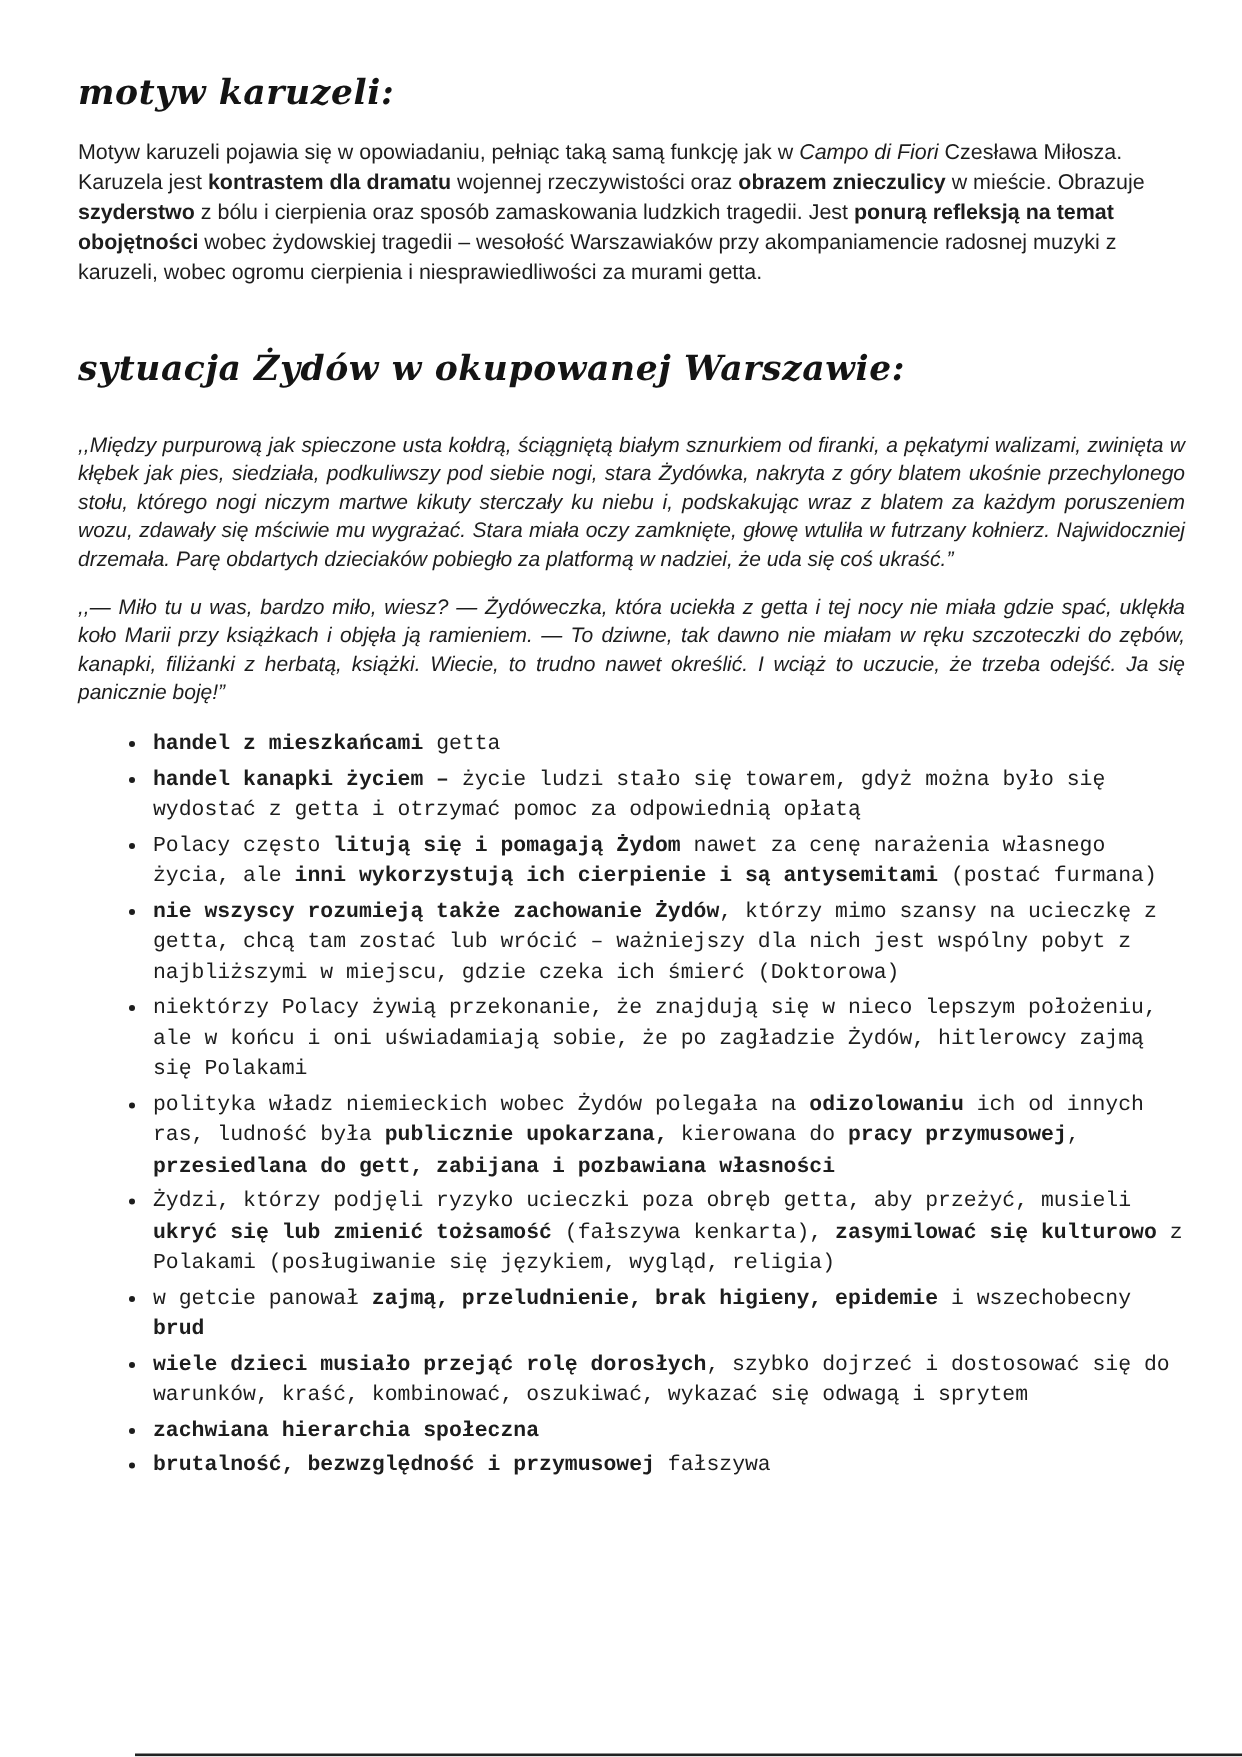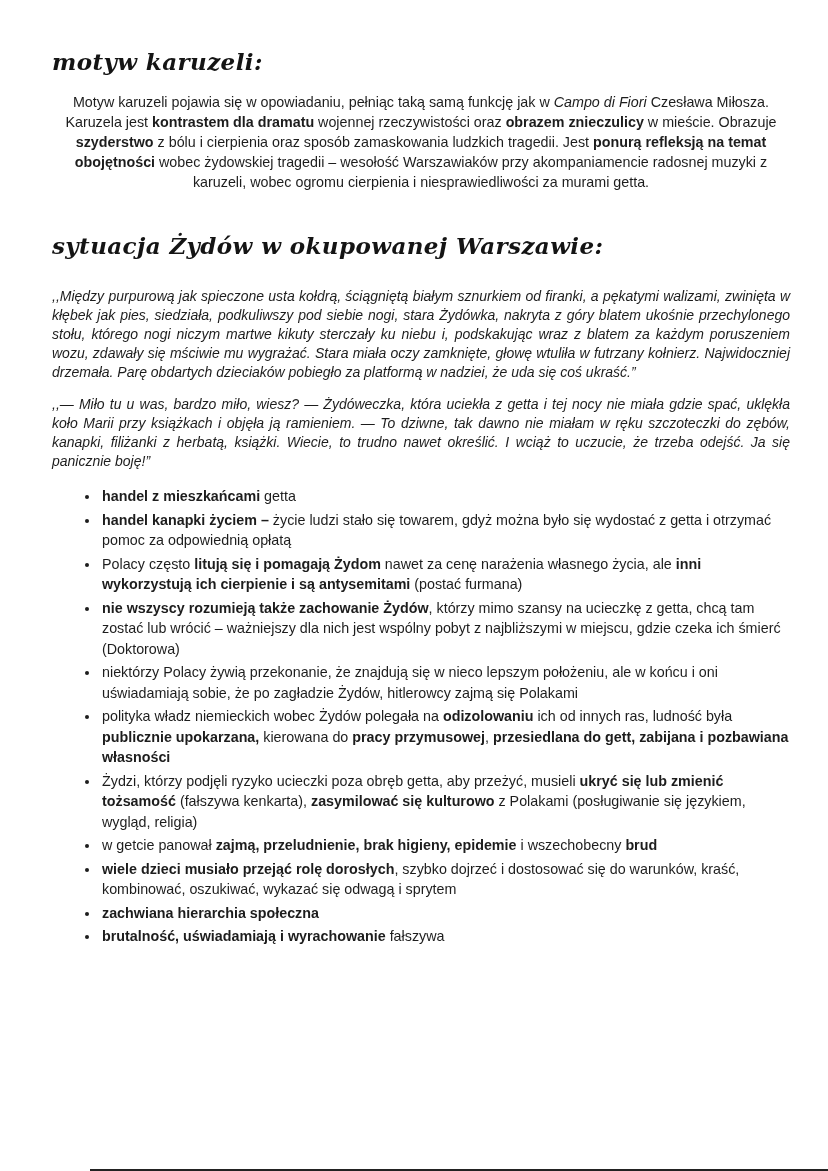--- a/index.html
+++ b/index.html
@@ -29,21 +29,21 @@
   }
   .heading-2 {
     margin-top: 40px;
   }
   .body-par {
     font-family: "Liberation Sans", sans-serif;
     font-size: 14.3px;
     line-height: 20px;
     color: #1d1d1d;
     margin: 16px 0 0 0;
-    text-align: center;
+    text-align: left;
   }
   .quote-par {
     font-family: "Liberation Sans", sans-serif;
     font-style: italic;
     font-size: 14px;
     line-height: 19px;
     color: #1d1d1d;
     margin: 27px 0 0 0;
     text-align: justify;
   }
@@ -56,20 +56,21 @@
     line-height: 20.5px;
     color: #1d1d1d;
     margin: 15px 0 0 0;
     padding-left: 48px;
     list-style: disc;
     text-align: left;
   }
   ul.fact-list li {
     margin-bottom: 3px;
     padding-left: 2px;
+    font-family: Liberation Mono, monospace;
   }
   .b { font-weight: 700; }
   .i { font-style: italic; }
   .page-bottom-rule {
     position: absolute;
     left: 90px;
     right: 0;
     bottom: 0;
     height: 2px;
     background: #222222;
@@ -94,18 +95,18 @@
       <li><span class="b">handel z mieszkańcami</span><span> getta</span></li>
       <li><span class="b">handel kanapki życiem –</span><span> życie ludzi stało się towarem, gdyż można było się wydostać z getta i otrzymać pomoc za odpowiednią opłatą</span></li>
       <li><span>Polacy często </span><span class="b">litują się i pomagają Żydom</span><span> nawet za cenę narażenia własnego życia, ale </span><span class="b">inni wykorzystują ich cierpienie i są antysemitami</span><span> (postać furmana)</span></li>
       <li><span class="b">nie wszyscy rozumieją także zachowanie Żydów</span><span>, którzy mimo szansy na ucieczkę z getta, chcą tam zostać lub wrócić – ważniejszy dla nich jest wspólny pobyt z najbliższymi w miejscu, gdzie czeka ich śmierć (Doktorowa)</span></li>
       <li><span>niektórzy Polacy żywią przekonanie, że znajdują się w nieco lepszym położeniu, ale w końcu i oni uświadamiają sobie, że po zagładzie Żydów, hitlerowcy zajmą się Polakami</span></li>
       <li><span>polityka władz niemieckich wobec Żydów polegała na </span><span class="b">odizolowaniu</span><span> ich od innych ras, ludność była </span><span class="b">publicznie upokarzana,</span><span> kierowana do </span><span class="b">pracy przymusowej</span><span>, </span><span class="b">przesiedlana do gett, zabijana i pozbawiana własności</span></li>
       <li><span>Żydzi, którzy podjęli ryzyko ucieczki poza obręb getta, aby przeżyć, musieli </span><span class="b">ukryć się lub zmienić tożsamość</span><span> (fałszywa kenkarta), </span><span class="b">zasymilować się kulturowo</span><span> z Polakami (posługiwanie się językiem, wygląd, religia)</span></li>
       <li><span>w getcie panował </span><span class="b">zajmą, przeludnienie, brak higieny, epidemie</span><span> i wszechobecny </span><span class="b">brud</span></li>
       <li><span class="b">wiele dzieci musiało przejąć rolę dorosłych</span><span>, szybko dojrzeć i dostosować się do warunków, kraść, kombinować, oszukiwać, wykazać się odwagą i sprytem</span></li>
       <li><span class="b">zachwiana hierarchia społeczna</span></li>
-      <li><span class="b">brutalność, uświadamiają i wyrachowanie</span><span> fałszywa</span></li>
+      <li><span class="b">brutalność, bezwzględność i przymusowej</span><span> fałszywa</span></li>
     </ul>
 
   <div class="page-bottom-rule"></div>
 
 </div>
 
 </body></html>

